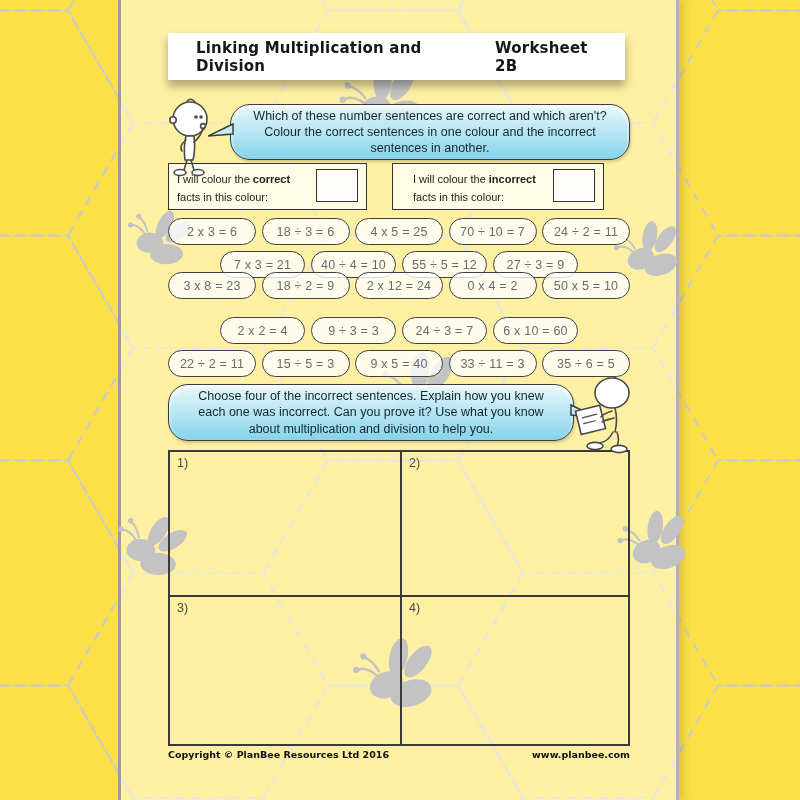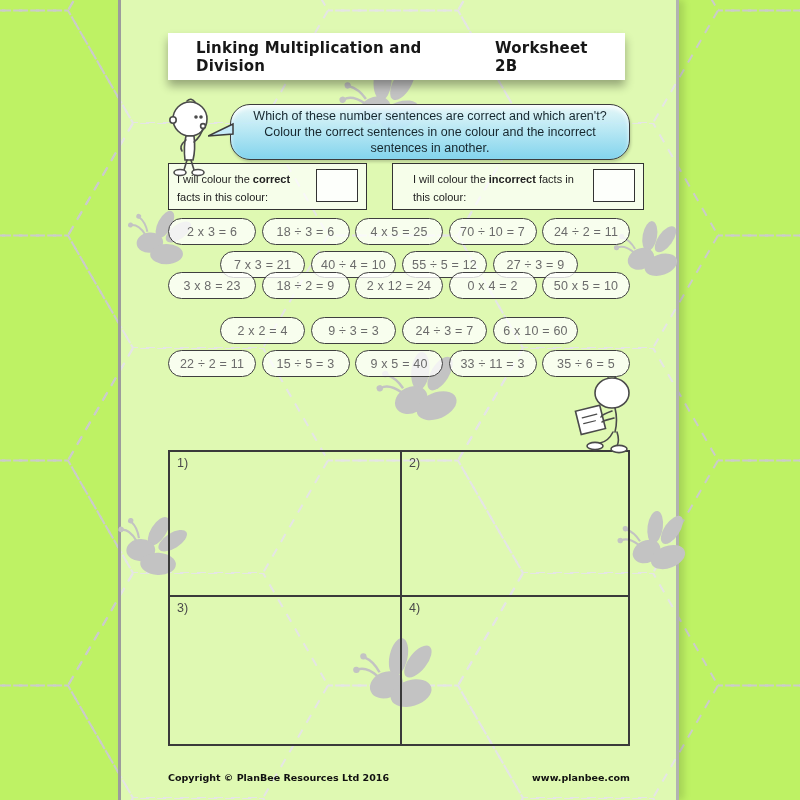--- a/index.html
+++ b/index.html
@@ -1,18 +1,18 @@
 <!DOCTYPE html>
 <html><head>
 <meta charset="utf-8">
 <style>
   * { margin:0; padding:0; box-sizing:border-box; }
   html,body { width:800px; height:800px; }
   body { font-family:"Liberation Sans", sans-serif; background:#ffffff; }
-  #canvas { position:relative; width:800px; height:800px; overflow:hidden; background:#bef264; }
+  #canvas { position:relative; width:800px; height:800px; overflow:hidden; background:#fde047; }
   .abs { position:absolute; }
 
   
   #bg-pattern { position:absolute; left:0; top:0; z-index:0; }
   #page-sheet {
     position:absolute; left:118px; top:0; width:561px; height:800px; z-index:1;
     background:rgba(255,255,255,0.5);
     border-left:3px solid #9c9c9c; border-right:3px solid #b2b2b2;
     box-shadow:5px 0 7px rgba(0,0,0,0.13);
   }
@@ -47,21 +47,21 @@
   #speech-bubble-1 { left:230px; top:104px; width:400px; height:56px; }
   #speech-bubble-2 { left:168px; top:384px; width:406px; height:57px; }
   .tail { position:absolute; }
 
   
   .colour-key-box {
     top:163px; height:47px; border:1.6px solid #333; background:rgba(255,255,255,0.72);
     padding:5px 8px; overflow:hidden;
   }
   #colour-key-box-correct { left:168px; width:199px; }
-  #colour-key-box-incorrect { left:392px; width:252px;padding-left:20px; }
+  #colour-key-box-incorrect { left:392px; width:212px;padding-left:20px; }
   .key-text { font-size:11px; line-height:1.3; color:#222; }
   .key-bold { font-weight:bold; }
   .colour-swatch {
     float:right; width:42px; height:33px; border:1.6px solid #333;
     background:rgba(255,255,255,0.8); margin-left:6px;
   }
 
   
   .pill-row { left:168px; width:462px; height:27px; display:flex; }
   .row-5 { justify-content:space-between; }
@@ -76,21 +76,21 @@
 
   
   #answer-grid { left:168px; top:450px; width:462px; height:296px; border:2px solid #3a3a3a; }
   #grid-vline { position:absolute; left:230px; top:0; width:2px; height:100%; background:#3a3a3a; }
   #grid-hline { position:absolute; left:0; top:143px; width:100%; height:2px; background:#3a3a3a; }
   .cell-label { position:absolute; font-size:12.5px; color:#4a4a4a; }
   #cell-label-1 { left:7px; top:4px; } #cell-label-2 { left:239px; top:4px; }
   #cell-label-3 { left:7px; top:149px; } #cell-label-4 { left:239px; top:149px; }
 
   
-  #footer-row { left:168px; top:772px; width:462px; display:flex; justify-content:space-between; }
+  #footer-row { left:168px; top:749px; width:462px; display:flex; justify-content:space-between; }
   .footer-text { font-family:"DejaVu Sans", sans-serif; font-weight:800; font-size:9.5px; color:#101010; }
 
   .char-icon { z-index:4; }
 </style>
 </head>
 <body>
 <div id="canvas">
 
 <svg id="bg-pattern" width="800" height="800">
   <defs>
@@ -212,20 +212,26 @@
   <div class="pill">6 x 10 = 60</div>
 </div>
 <div class="abs content pill-row row-5" style="top:350px;">
   <div class="pill">22 ÷ 2 = 11</div>
   <div class="pill">15 ÷ 5 = 3</div>
   <div class="pill">9 x 5 = 40</div>
   <div class="pill">33 ÷ 11 = 3</div>
   <div class="pill">35 ÷ 6 = 5</div>
 </div>
 
+<div class="abs content speech-bubble" id="speech-bubble-2">
+  <svg class="tail" style="right:-23px; top:16px;" width="26" height="24" viewBox="0 0 26 24">
+    <polygon points="1,4 26,16 1,14" fill="#c6ebf9" stroke="#3c3c3c" stroke-width="1.5"></polygon>
+  </svg>
+  <span class="bubble-text">Choose four of the incorrect sentences. Explain how you knew each one was incorrect. Can you prove it? Use what you know about multiplication and division to help you.</span>
+</div>
 
 <svg class="abs content char-icon" style="left:572px; top:376px;" width="70" height="80" viewBox="0 0 70 80">
   <g stroke="#4a4a4a" stroke-width="1.6" fill="none" stroke-linecap="round">
     <ellipse cx="40" cy="17" rx="17" ry="15" fill="#ffffff"></ellipse>
     <path d="M36,1 q4,-3 8,1"></path>
     <g transform="rotate(-14 18 44)">
       <rect x="6" y="32" width="25" height="24" fill="#ffffff"></rect>
       <path d="M11,40 h15 M11,46 h12" stroke-width="1.2"></path>
     </g>
     <path d="M43,32 C45,40 45,48 43,56"></path>

